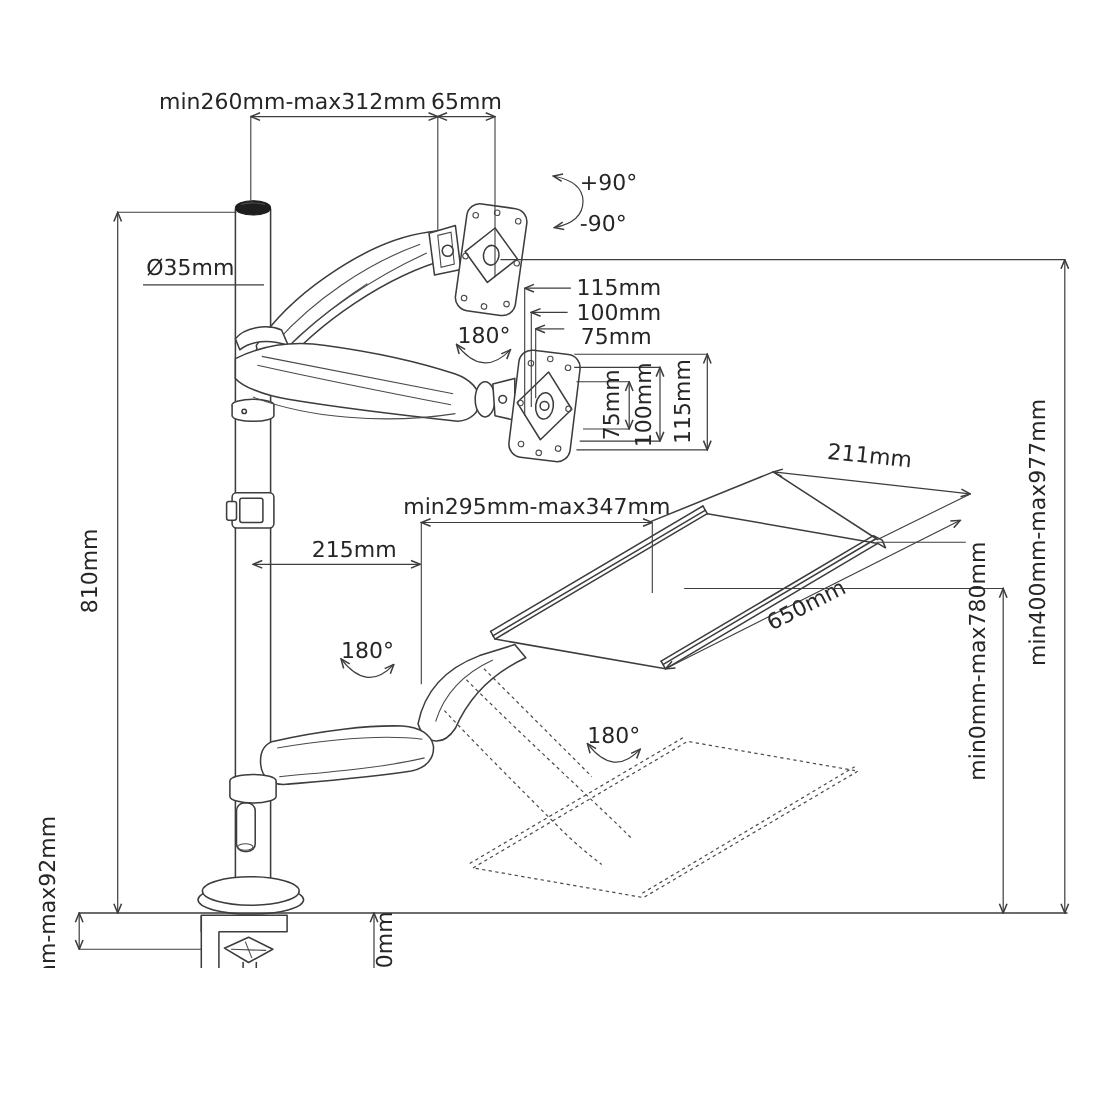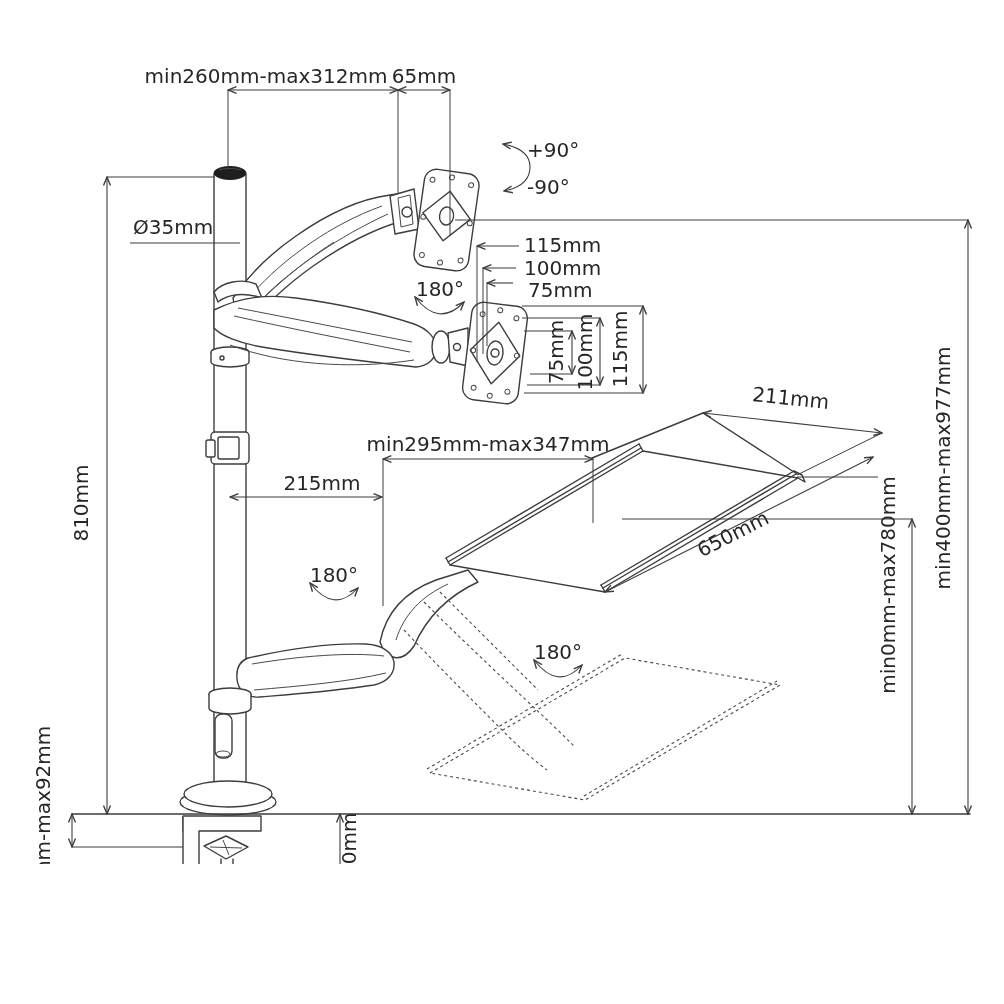--- a/index.html
+++ b/index.html
@@ -1,16 +1,16 @@
 <!DOCTYPE html>
 <html><head>
 <meta charset="utf-8">
 <style>
   html,body{margin:0;padding:0;background:#ffffff;}
-  .stage{width:1004px;height:864px;margin:0 auto;background:#ffffff;position:relative;overflow:hidden;}
+  .stage{width:1004px;height:864px;margin:16px auto;background:#ffffff;position:relative;overflow:hidden;}
   svg{display:block;}
   .ln{stroke:#3d3d3d;stroke-width:1.4;fill:none;stroke-linecap:round;stroke-linejoin:round;}
   .lnf{stroke:#3d3d3d;stroke-width:1.4;fill:#ffffff;stroke-linejoin:round;}
   .thin{stroke:#4a4a4a;stroke-width:1;fill:none;}
   .dim{stroke:#3d3d3d;stroke-width:1.1;fill:none;}
   .ext{stroke:#3d3d3d;stroke-width:1;fill:none;}
   .ghost{stroke:#4a4a4a;stroke-width:1.1;fill:none;stroke-dasharray:3 3;}
   .dark{fill:#1e1e1e;stroke:#1e1e1e;}
   text{font-family:"DejaVu Sans","Liberation Sans",sans-serif;font-size:20px;fill:#262626;}
   .mid{text-anchor:middle;}

